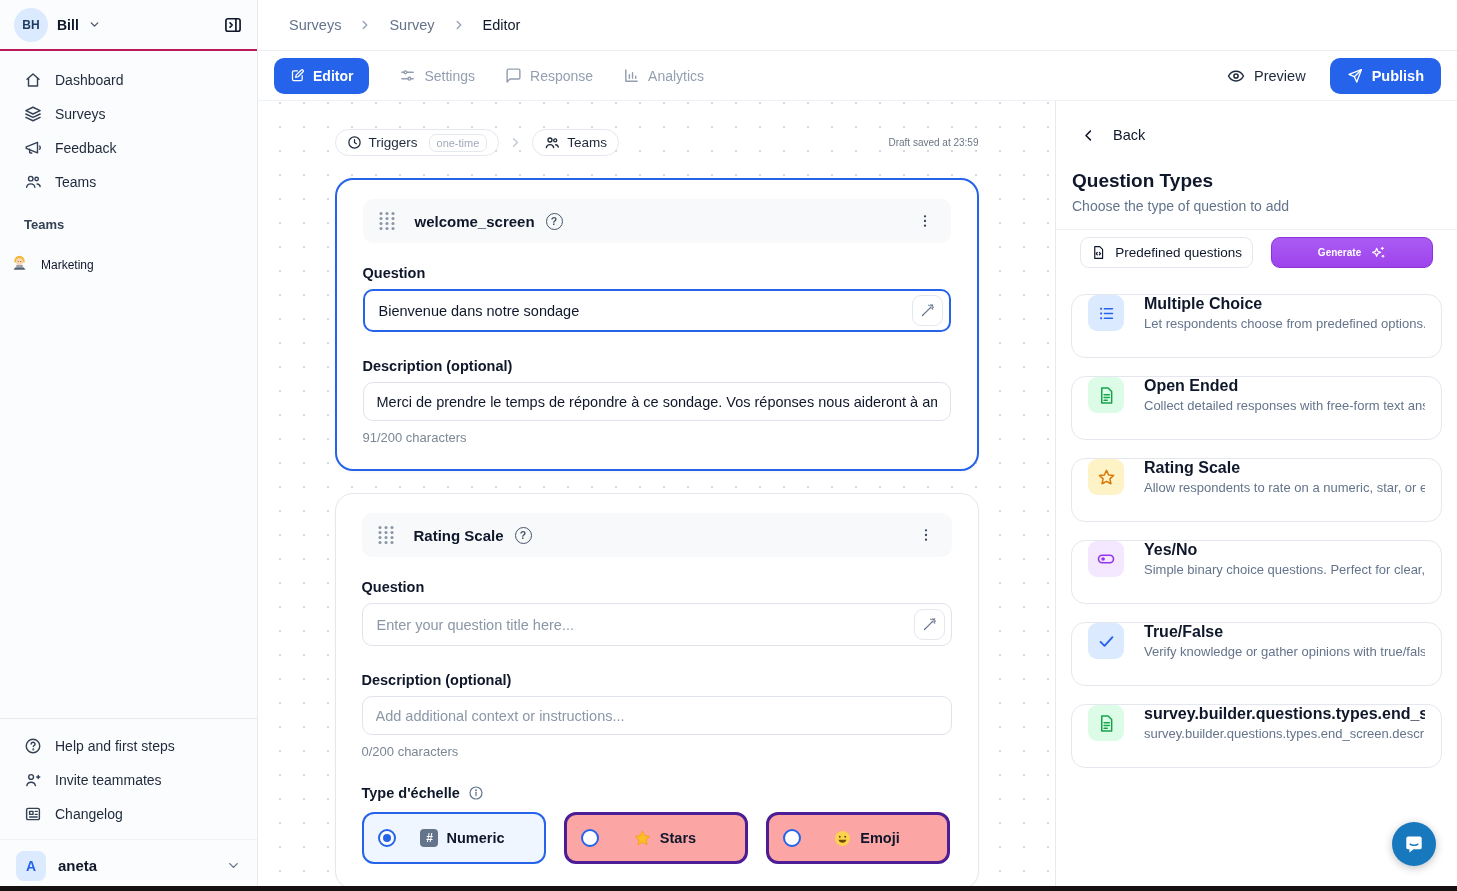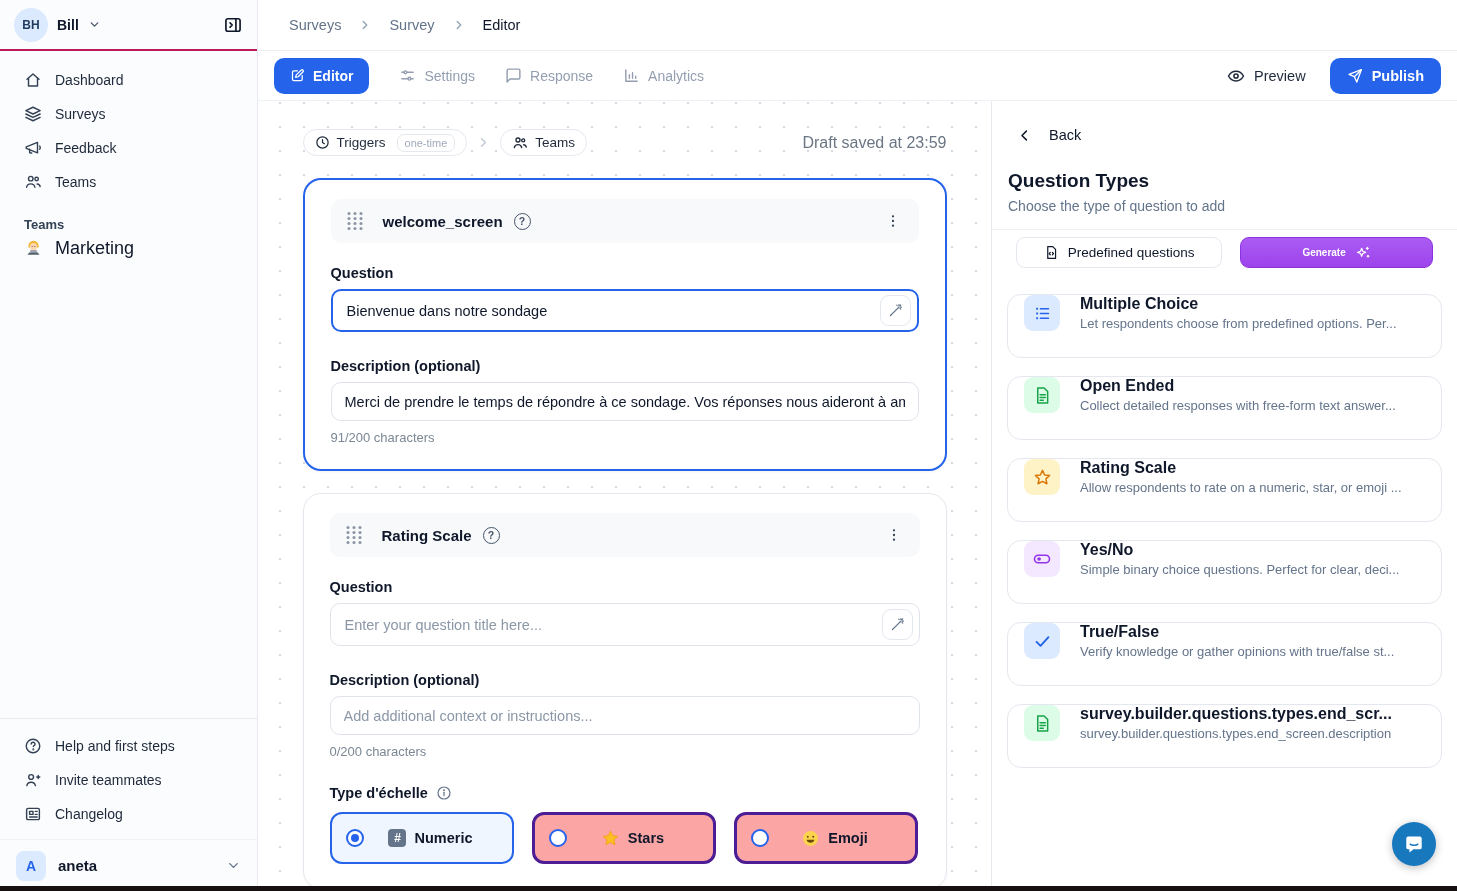--- a/index.html
+++ b/index.html
@@ -11,21 +11,21 @@
   .sidebar { width:258px; background:#fbfcfd; border-right:1px solid #e7ebf0; display:flex; flex-direction:column; }
   .sb-header { height:51px; display:flex; align-items:center; padding:0 14px 0 14px; border-bottom:2px solid #be185d; }
   .avatar-bh { width:34px; height:34px; border-radius:50%; background:#dbeafe; color:#1e3a5f; font-size:12px; font-weight:700; display:flex; align-items:center; justify-content:center; }
   .sb-user { display:flex; align-items:center; gap:9px; font-size:14px; font-weight:600; cursor:pointer; }
   .sb-toggle { margin-left:auto; color:#0f172a; cursor:pointer; display:flex; }
   .sb-nav { padding:12px 0 0 0; }
   .sb-item { height:34px; display:flex; align-items:center; gap:13px; padding:0 24px; font-size:14px; color:#1e293b; cursor:pointer; }
   .sb-item .ic { color:#33415:5; }
   .sb-item .ic { color:#334155; }
   .sb-section { padding:18px 24px 6px; font-size:13px; font-weight:700; color:#334155; }
-  .sb-team { height:34px; display:flex; align-items:flex-start; gap:12px; padding:0 24px; font-size:18px; color:#0f172a; cursor:pointer; }
+  .sb-team { height:34px; display:flex; align-items:flex-end; gap:12px; padding:0 10px; font-size:12px; color:#0f172a; cursor:pointer; }
   .sb-footer { margin-top:auto; border-top:1px solid #e7ebf0; padding:10px 0 0; }
   .sb-org { border-top:1px solid #eef1f5; margin-top:8px; height:52px; display:flex; align-items:center; gap:12px; padding:0 16px; cursor:pointer; }
   .avatar-org { width:30px; height:30px; border-radius:8px; background:#dbeafe; color:#2563eb; font-weight:700; font-size:14px; display:flex; align-items:center; justify-content:center; }
   .sb-org-name { font-size:15px; font-weight:600; }
   .sb-org .chev { margin-left:auto; color:#64748b; }
 
   
   .main { flex:1; display:flex; flex-direction:column; min-width:0; }
   .topbar { height:51px; background:#fff; border-bottom:1px solid #e9edf2; display:flex; align-items:center; padding:0 31px; gap:17px; }
   .crumb { font-size:14.5px; color:#64748b; cursor:pointer; }
@@ -44,21 +44,21 @@
   
   .canvas { flex:1; overflow:hidden; background-color:#fff;
     background-image:radial-gradient(circle, #d6dae0 1.2px, transparent 1.4px);
     background-size:24px 24px; background-position:10px 14px;
     display:flex; flex-direction:column; align-items:center; padding-top:28px; }
   .canvas-inner { width:644px; }
   .meta-row { display:flex; align-items:center; height:27px; margin-bottom:22px; }
   .chip { height:27px; display:flex; align-items:center; gap:7px; background:#fff; border:1px solid #e3e8ee; border-radius:999px; padding:0 11px; font-size:13.5px; font-weight:500; color:#1e293b; cursor:pointer; }
   .chip-badge { border:1px solid #e5e9ee; border-radius:7px; color:#a0aab8; font-size:11px; font-weight:400; padding:2px 7px; margin-left:4px; }
   .meta-sep { color:#c2cad4; margin:0 9px; display:flex; }
-  .draft-status { margin-left:auto; font-size:16px; color:#6b7684; }
+  .draft-status { margin-left:auto; font-size:10px; color:#6b7684; }
 
   .qcard { width:644px; background:#fff; border-radius:18px; padding:19px 26px 24px; }
   .qcard.selected { border:2px solid #2563eb; box-shadow:0 1px 3px rgba(15,23,42,.05); }
   .qcard.plain { border:1px solid #e4e8ee; margin-top:22px; box-shadow:0 1px 2px rgba(15,23,42,.04); }
   .qcard-header { background:#f7f9fb; border-radius:10px; height:44px; display:flex; align-items:center; padding:0 14px 0 10px; }
   .grip { color:#8a94a3; cursor:grab; display:flex; padding:4px; }
   .qcard-title { font-size:15px; font-weight:600; margin-left:14px; }
   .qcircle { width:17px; height:17px; border:1.5px solid #475569; color:#475569; border-radius:50%; font-size:10.5px; font-weight:700; display:flex; align-items:center; justify-content:center; margin-left:11px; cursor:pointer; }
   .kebab { margin-left:auto; color:#334155; cursor:pointer; display:flex; padding:4px; }
 
@@ -75,21 +75,21 @@
 
   .scale-row { display:flex; gap:18px; margin-top:11px; }
   .scale-opt { width:184px; height:52px; border:3px solid #4c1d95; border-radius:12px; background:#fca5a5; display:flex; align-items:center; padding:0 14px; cursor:pointer; }
   .scale-opt.selected { border:2px solid #2563eb; background:#eff6ff; }
   .radio { width:18px; height:18px; border:2px solid #2563eb; border-radius:50%; flex:none; position:relative; background:#fff; }
   .radio.on::after { content:""; position:absolute; inset:3px; border-radius:50%; background:#2563eb; }
   .scale-opt-body { flex:1; display:flex; align-items:center; justify-content:center; gap:8px; font-size:14.5px; font-weight:600; color:#0f172a; }
   .keycap { width:18px; height:18px; background:#64748b; border-radius:4px; color:#fff; font-size:12px; font-weight:700; display:flex; align-items:center; justify-content:center; }
 
   
-  .panel { width:466px; background:#fff; border-left:1px solid #e7ebf0; padding:0 15px; display:flex; flex-direction:column; }
+  .panel { width:402px; background:#fff; border-left:1px solid #e7ebf0; padding:0 15px; display:flex; flex-direction:column; }
   .back-row { margin-top:26px; display:flex; align-items:center; gap:17px; padding-left:10px; font-size:14.5px; font-weight:500; color:#0f172a; cursor:pointer; }
   .panel-title { margin-top:27px; font-size:19px; font-weight:700; padding-left:1px; }
   .panel-sub { margin-top:6px; font-size:14px; color:#64748b; padding-left:1px; }
   .panel-divider { border-bottom:1px solid #eef1f5; margin:15px -15px 0; }
   .panel-btns { display:flex; gap:18px; margin-top:7px; padding:0 9px; }
   .predef-btn { flex:1.07; height:31px; border:1px solid #e3e8ee; background:#fff; border-radius:9px; display:flex; align-items:center; justify-content:center; gap:9px; font-size:13.5px; font-weight:500; color:#0f172a; font-family:inherit; cursor:pointer; }
   .generate-btn { flex:1; height:31px; border:1px solid #8b33dd; background:linear-gradient(180deg,#ab5cf3,#9d43ec); border-radius:9px; display:flex; align-items:center; justify-content:center; gap:9px; font-size:10px; font-weight:600; color:#fff; font-family:inherit; cursor:pointer; }
 
   .types-list { margin-top:26px; display:flex; flex-direction:column; gap:18px; }
   .type-card { height:64px; border:1px solid #e4e8ee; border-radius:14px; background:#fff; display:flex; align-items:flex-start; padding:0 16px; gap:20px; cursor:pointer; min-width:0; }

